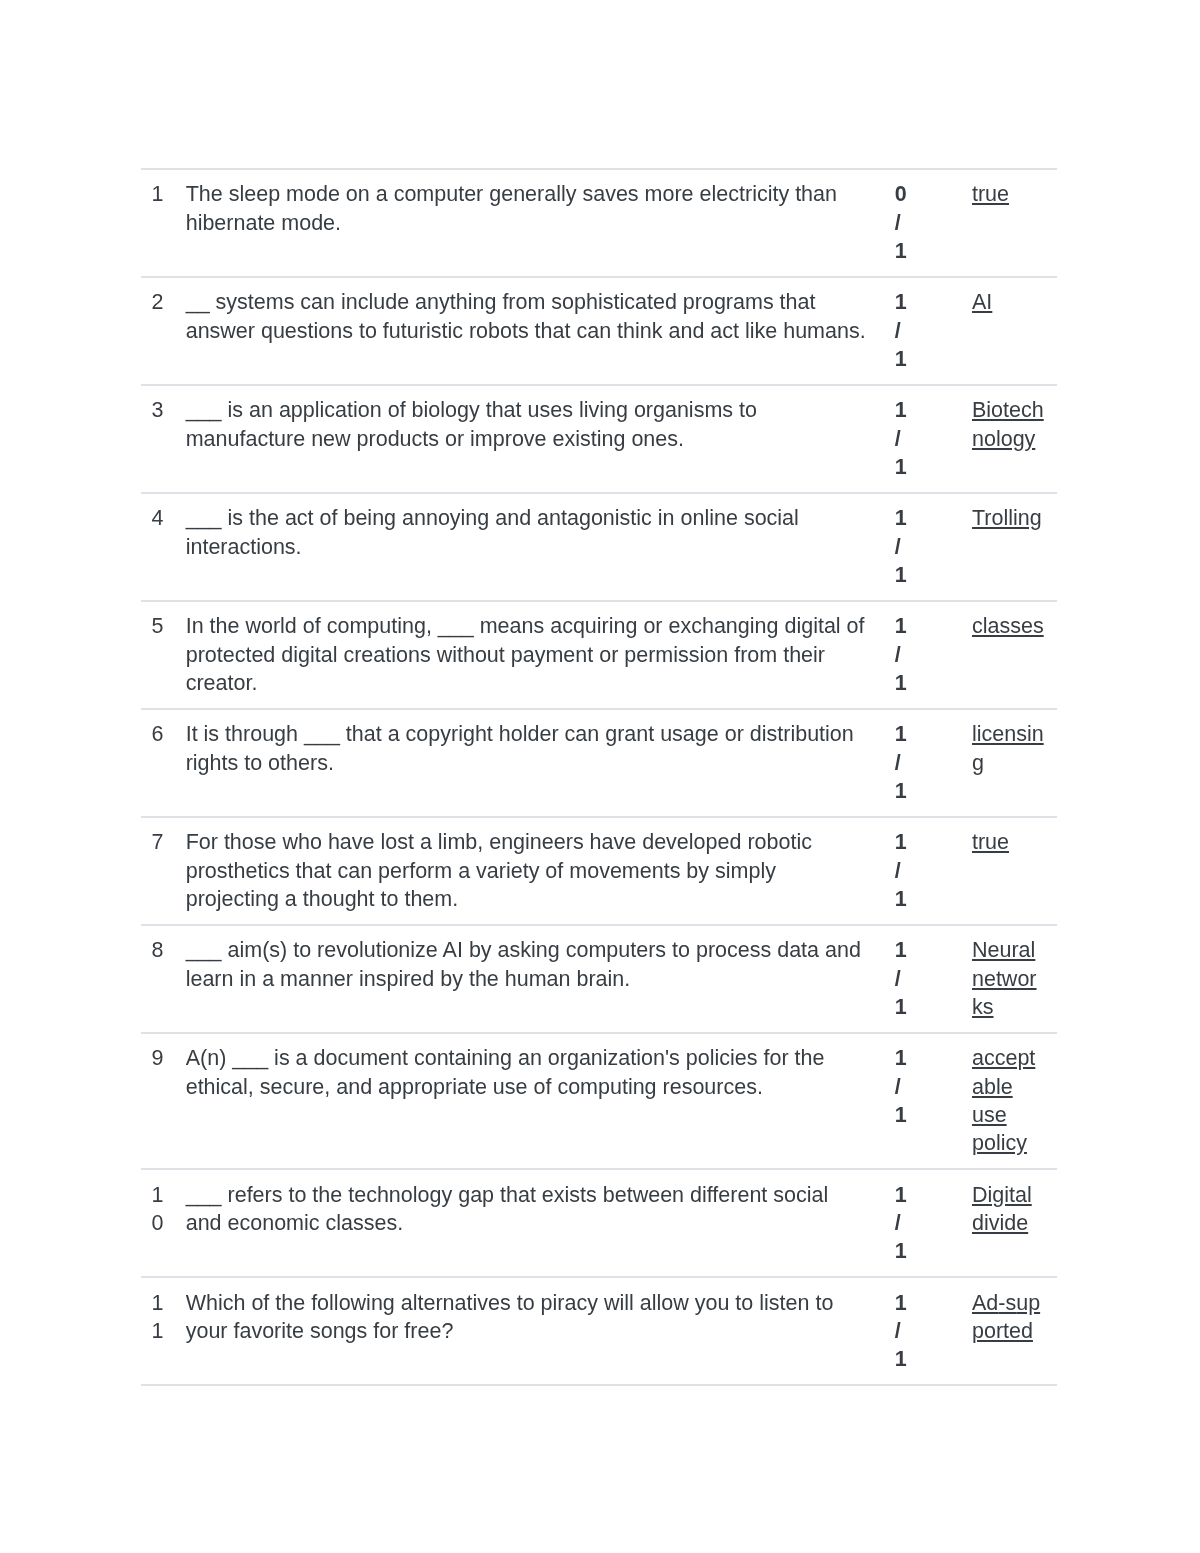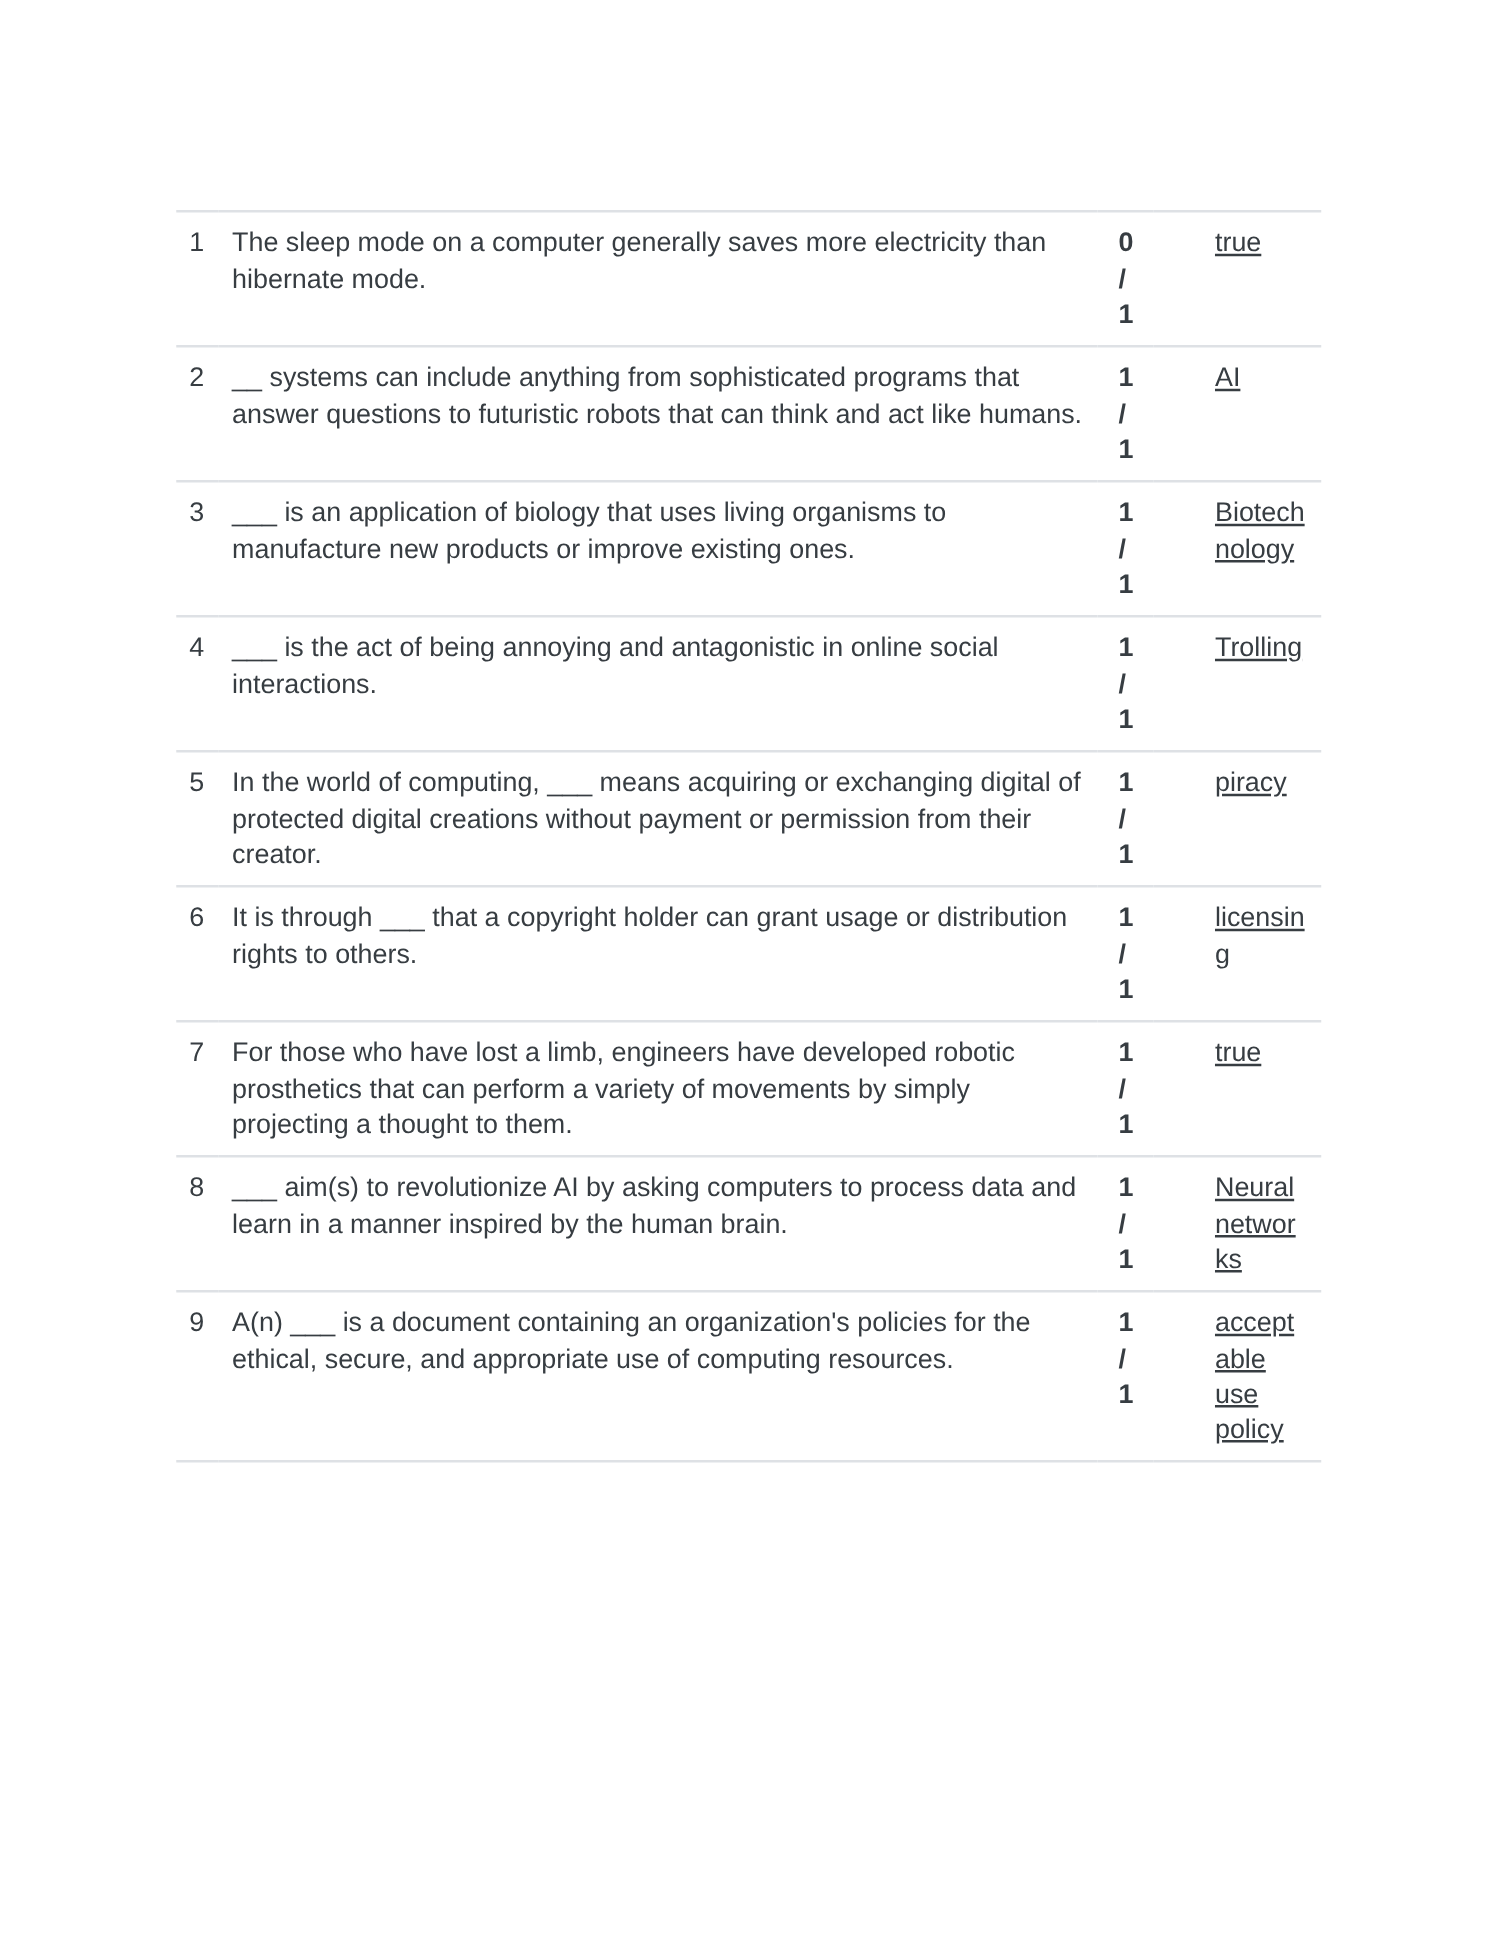--- a/index.html
+++ b/index.html
@@ -58,21 +58,21 @@
         <tr>
           <td class="c-num">4</td>
           <td class="c-q">___ is the act of being annoying and antagonistic in online social interactions.</td>
           <td class="c-pts">1 / 1</td>
           <td class="c-ans">Trolling</td>
         </tr>
         <tr>
           <td class="c-num">5</td>
           <td class="c-q">In the world of computing, ___ means acquiring or exchanging digital of protected digital creations without payment or permission from their creator.</td>
           <td class="c-pts">1 / 1</td>
-          <td class="c-ans">piracy</td>
+          <td class="c-ans">classes</td>
         </tr>
         <tr>
           <td class="c-num">6</td>
           <td class="c-q">It is through ___ that a copyright holder can grant usage or distribution rights to others.</td>
           <td class="c-pts">1 / 1</td>
           <td class="c-ans">licensing</td>
         </tr>
         <tr>
           <td class="c-num">7</td>
           <td class="c-q">For those who have lost a limb, engineers have developed robotic prosthetics that can perform a variety of movements by simply projecting a thought to them.</td>
@@ -84,15 +84,27 @@
           <td class="c-q">___ aim(s) to revolutionize AI by asking computers to process data and learn in a manner inspired by the human brain.</td>
           <td class="c-pts">1 / 1</td>
           <td class="c-ans">Neural networks</td>
         </tr>
         <tr>
           <td class="c-num">9</td>
           <td class="c-q">A(n) ___ is a document containing an organization's policies for the ethical, secure, and appropriate use of computing resources.</td>
           <td class="c-pts">1 / 1</td>
           <td class="c-ans">acceptable use policy</td>
         </tr>
+        <tr>
+          <td class="c-num">10</td>
+          <td class="c-q">___ refers to the technology gap that exists between different social and economic classes.</td>
+          <td class="c-pts">1 / 1</td>
+          <td class="c-ans">Digital divide</td>
+        </tr>
+        <tr>
+          <td class="c-num">11</td>
+          <td class="c-q">Which of the following alternatives to piracy will allow you to listen to your favorite songs for free?</td>
+          <td class="c-pts">1 / 1</td>
+          <td class="c-ans">Ad<span class="nb">-s</span>upported</td>
+        </tr>
       </tbody>
   </table>
 </div>
 
 </body></html>

